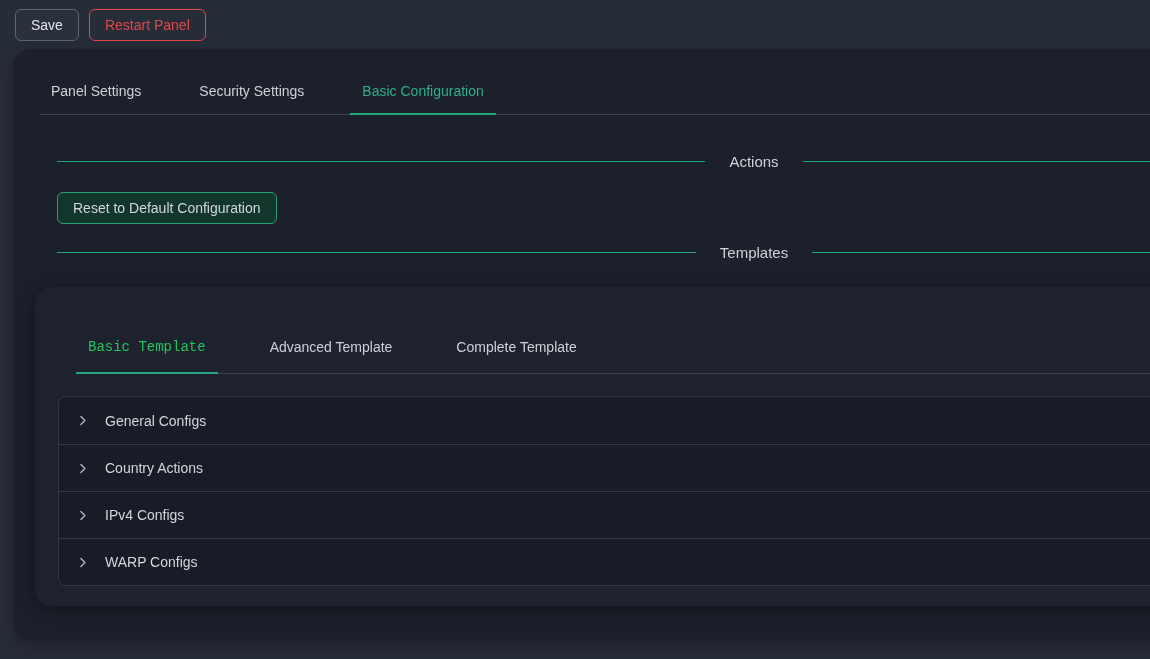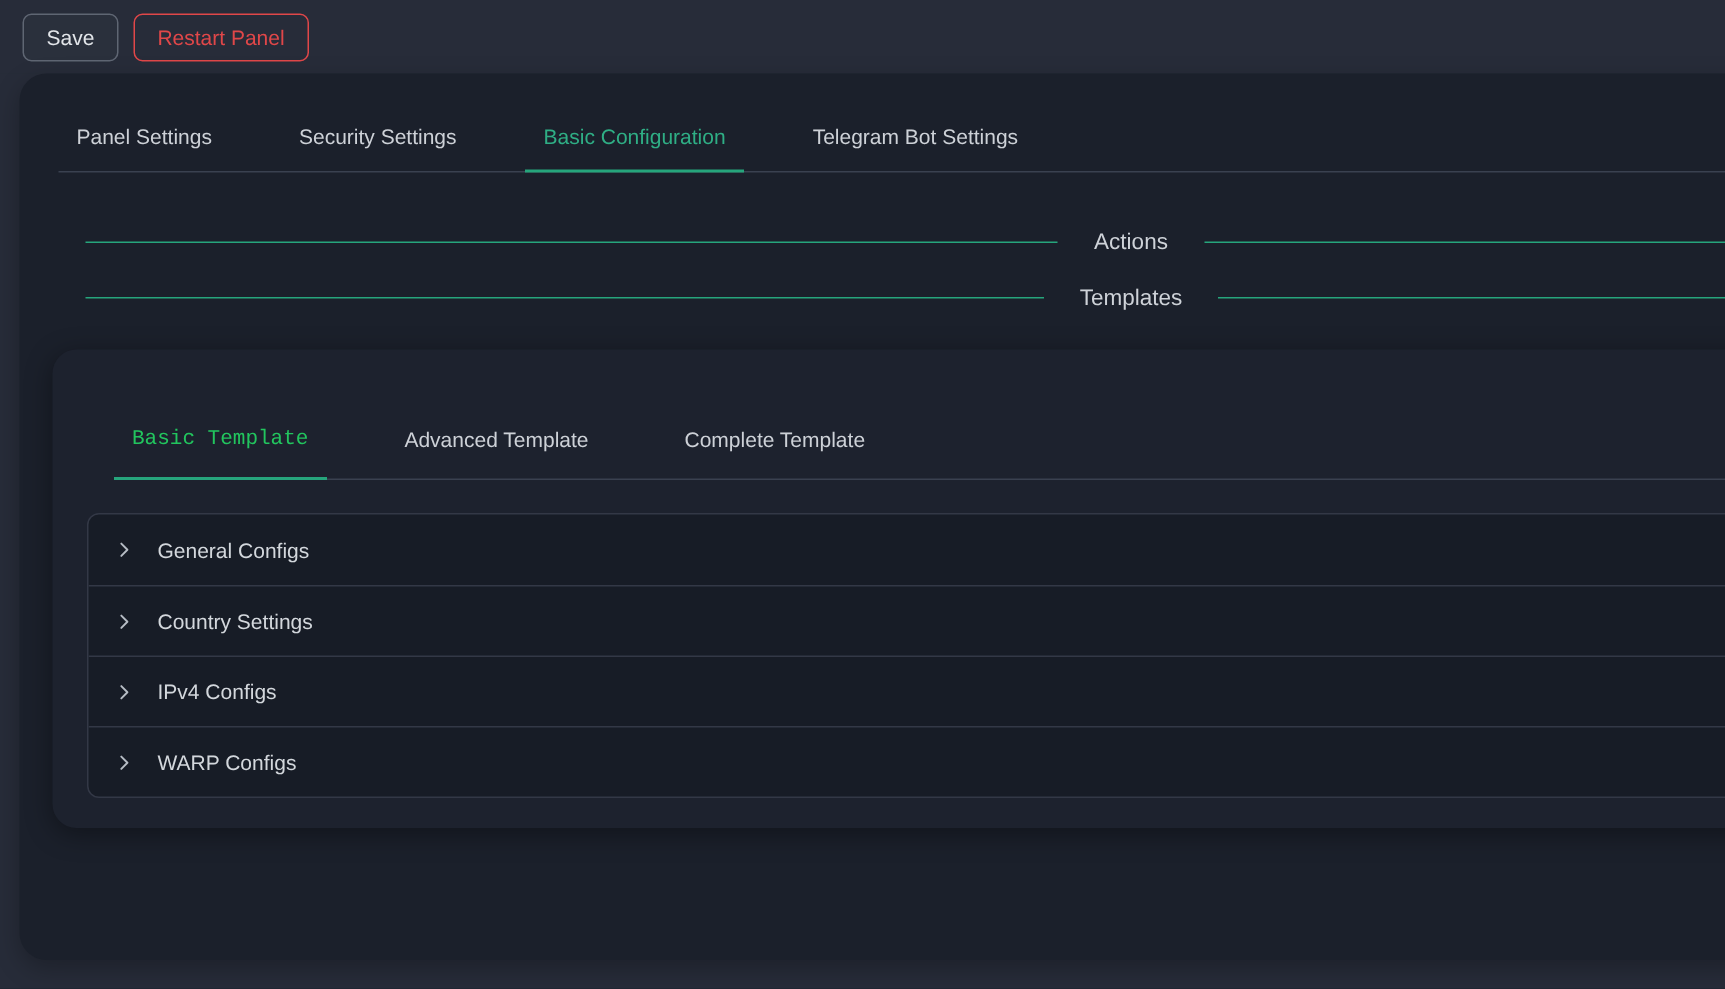--- a/index.html
+++ b/index.html
@@ -173,31 +173,31 @@
   <button class="btn btn-save">Save</button>
   <button class="btn btn-restart">Restart Panel</button>
 </div>
 
 <div class="card">
 
   <div class="tabs-row">
     <div class="tab">Panel Settings</div>
     <div class="tab">Security Settings</div>
     <div class="tab active">Basic Configuration</div>
-    <div class="tab">Telegram Bot Settings</div>
   </div>
 
   <div class="content">
 
     <div class="divider">
       <div class="line"></div>
       <div class="label">Actions</div>
       <div class="line"></div>
     </div>
 
+    <button class="btn-reset">Reset to Default Configuration</button>
 
     <div class="divider second">
       <div class="line"></div>
       <div class="label">Templates</div>
       <div class="line"></div>
     </div>
 
     <div class="inner-card">
 
       <div class="inner-tabs-row">
@@ -216,21 +216,21 @@
           </span>
           <span class="acc-label">General Configs</span>
         </div>
 
         <div class="acc-row">
           <span class="chev">
             <svg width="13" height="13" viewBox="0 0 16 16">
                 <path d="M6 3l5 5-5 5" fill="none" stroke="currentColor" stroke-width="1.6" stroke-linecap="round" stroke-linejoin="round"></path>
               </svg>
           </span>
-          <span class="acc-label">Country Settings</span>
+          <span class="acc-label">Country Actions</span>
         </div>
 
         <div class="acc-row">
           <span class="chev">
             <svg width="13" height="13" viewBox="0 0 16 16">
                 <path d="M6 3l5 5-5 5" fill="none" stroke="currentColor" stroke-width="1.6" stroke-linecap="round" stroke-linejoin="round"></path>
               </svg>
           </span>
           <span class="acc-label">IPv4 Configs</span>
         </div>

